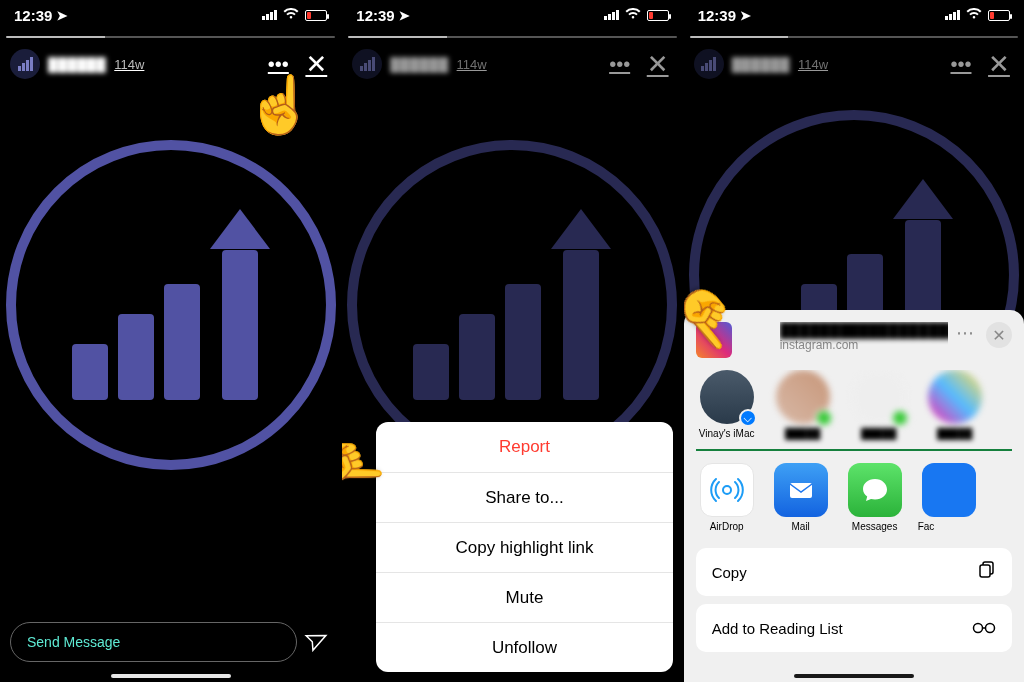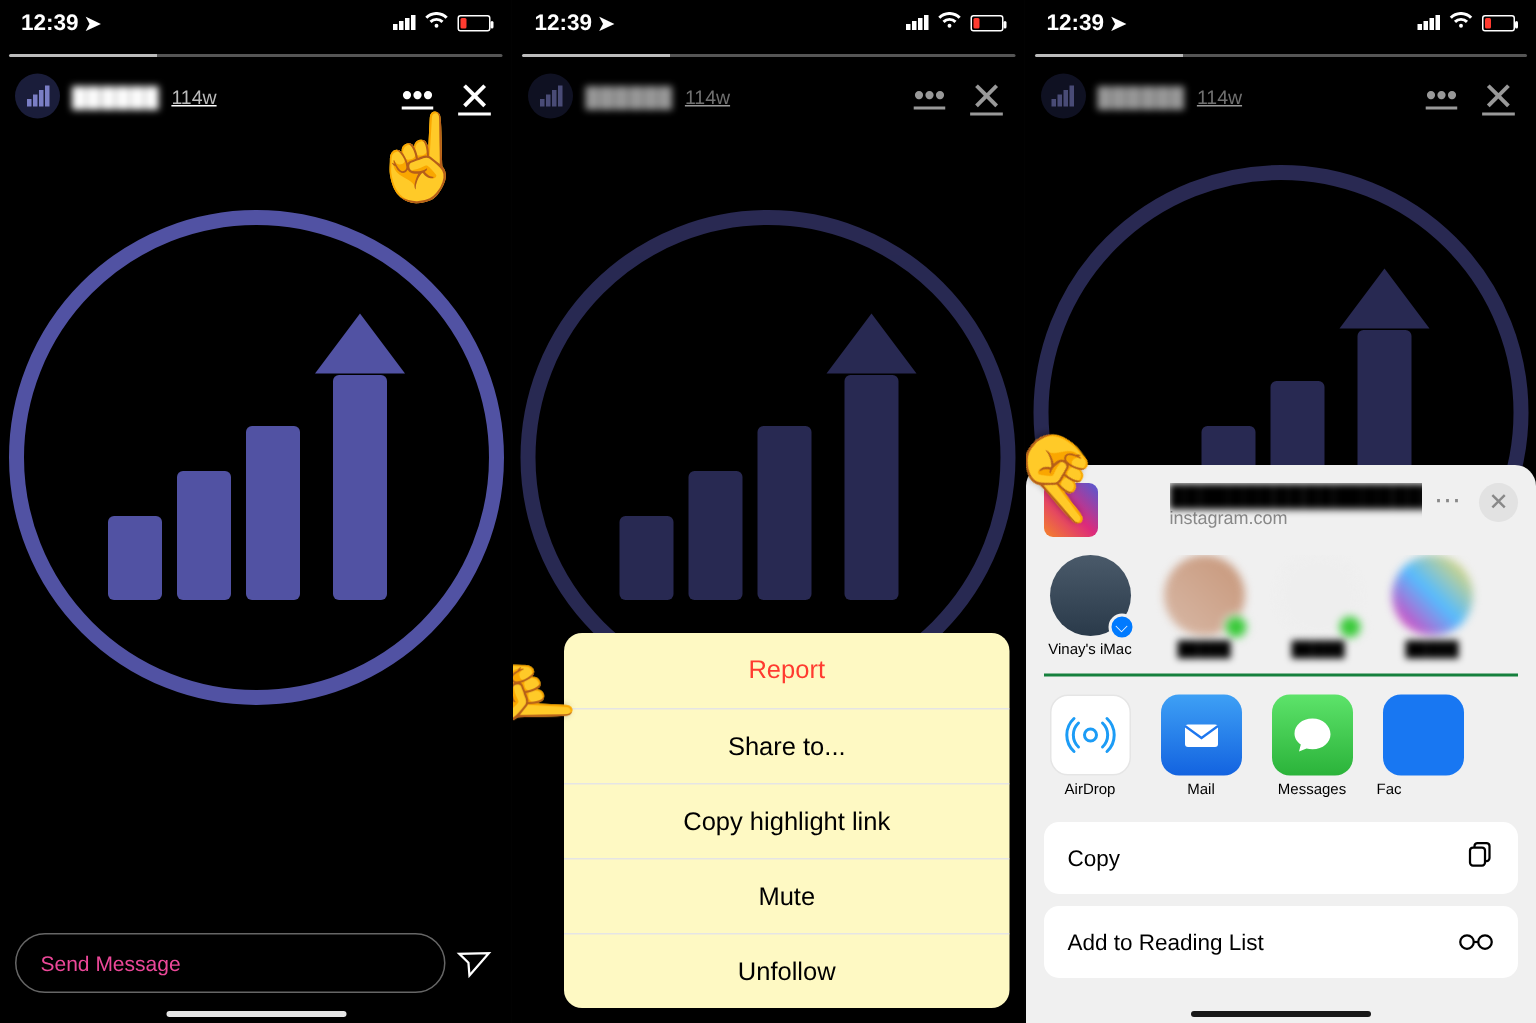--- a/index.html
+++ b/index.html
@@ -141,21 +141,21 @@
     gap: 10px;
   }
   .send-input {
     flex: 1;
     height: 40px;
     border: 1.5px solid #666;
     border-radius: 20px;
     display: flex;
     align-items: center;
     padding: 0 16px;
-    color: #ec4899;
+    color: #5eead4;
     font-size: 14px;
   }
   .send-plane { font-size: 22px; transform: rotate(-25deg); }
 
   .home-indicator {
     position: absolute;
     bottom: 4px;
     left: 50%;
     transform: translateX(-50%);
     width: 120px;
@@ -177,21 +177,21 @@
 
   
   .action-sheet {
     position: absolute;
     bottom: 10px;
     left: 10px;
     right: 10px;
     z-index: 20;
   }
   .sheet-group {
-    background: #fef9c3;
+    background: #ffffff;
     border-radius: 12px;
     overflow: hidden;
     color: #000;
     margin-left: 24px;
   }
   .sheet-item {
     height: 50px;
     display: flex;
     align-items: center;
     justify-content: center;

